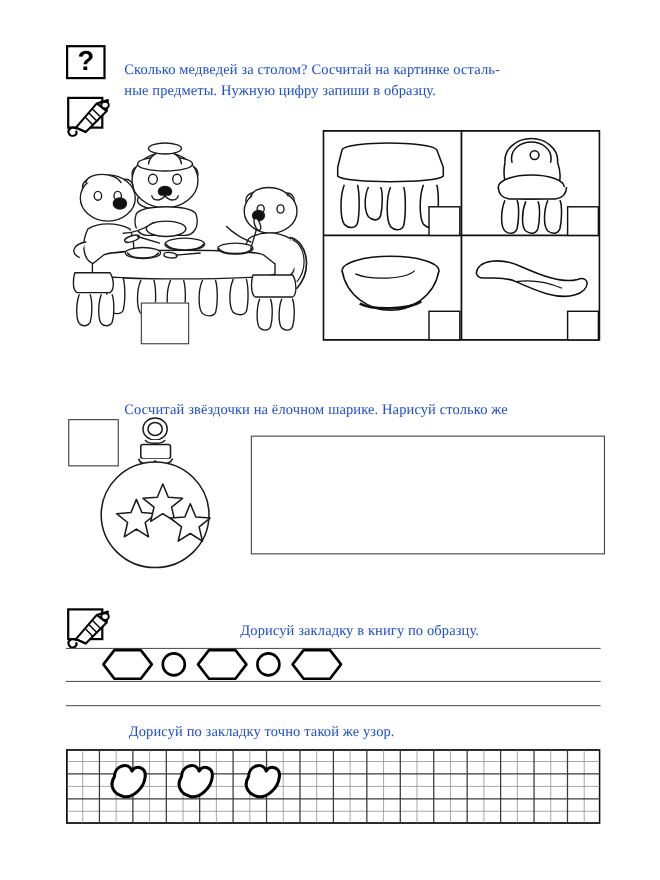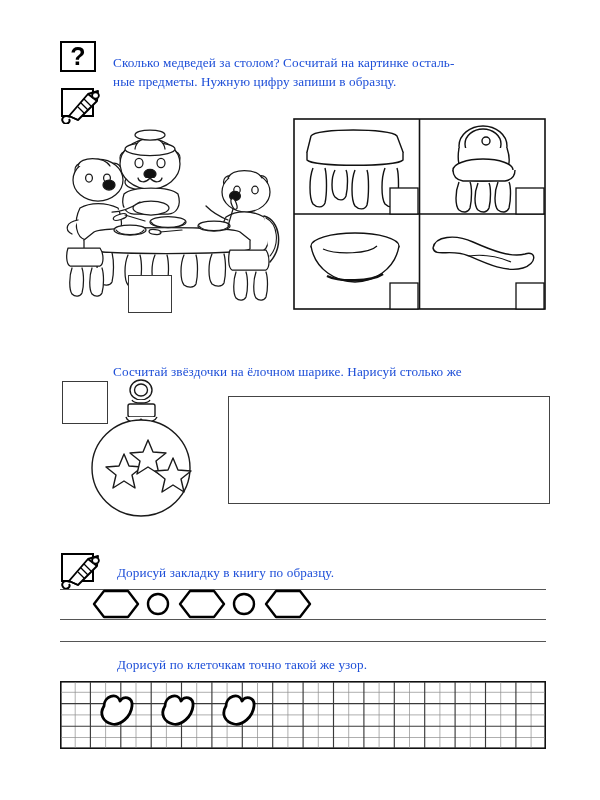--- a/index.html
+++ b/index.html
@@ -285,39 +285,39 @@
       </g>
       <g stroke="#000" stroke-width="1.3" fill="none">
         <path d="M27 13 L34 20 M24 17 L31 24 M21 21 L28 28"></path>
       </g>
       <ellipse cx="38.5" cy="9.5" rx="3.4" ry="3.1" fill="#fff" stroke="#000" stroke-width="1.8"></ellipse>
       <path d="M13 31 C6 28, 3 34, 7 37 C10 39, 14 36, 12 33" fill="#fff" stroke="#000" stroke-width="2"></path>
       <circle cx="9" cy="39" r="1.8" fill="#000"></circle>
     </svg>
   </div>
 
-  <div class="instr" style="left:117px; top:563px; width:420px;">Дорисуй закладку в книгу по образцу.</div>
+  <div class="instr" style="left:117px; top:563px; width:420px;text-align:center;">Дорисуй закладку в книгу по образцу.</div>
 
   <div class="rule" style="left:60px; top:589px; width:486px;"></div>
   <div class="rule" style="left:60px; top:619px; width:486px;"></div>
   <div class="rule" style="left:60px; top:641px; width:486px;"></div>
 
   <div id="bookmark-shapes" style="left:80px; top:588px; width:240px; height:32px;">
     <svg viewBox="0 0 240 32" width="240" height="32" aria-hidden="true">
       <g fill="#fff" stroke="#000" stroke-width="2.4" stroke-linejoin="round">
         <path d="M14 16 L24 3 L48 3 L58 16 L48 29 L24 29 Z"></path>
         <circle cx="78" cy="16" r="10"></circle>
         <path d="M100 16 L110 3 L134 3 L144 16 L134 29 L110 29 Z"></path>
         <circle cx="164" cy="16" r="10"></circle>
         <path d="M186 16 L196 3 L220 3 L230 16 L220 29 L196 29 Z"></path>
       </g>
     </svg>
   </div>
 
-  <div class="instr" style="left:117px; top:655px; width:420px;">Дорисуй по клеточкам точно такой же узор.</div>
+  <div class="instr" style="left:117px; top:655px; width:420px;">Дорисуй по закладку точно такой же узор.</div>
 
   <div id="pattern-grid" style="left:60px; top:681px; width:486px; height:68px;">
     <svg viewBox="0 0 486 68" width="486" height="68" aria-hidden="true">
       <rect x="0.8" y="0.8" width="484.4" height="66.4" fill="#fff" stroke="#111" stroke-width="1.6"></rect>
       <g stroke="#8d8d8d" stroke-width="0.7">
 
         <line x1="15.2" y1="1" x2="15.2" y2="67"></line>
           <line x1="45.6" y1="1" x2="45.6" y2="67"></line>
         <line x1="76" y1="1" x2="76" y2="67"></line>
           <line x1="106.4" y1="1" x2="106.4" y2="67"></line>

